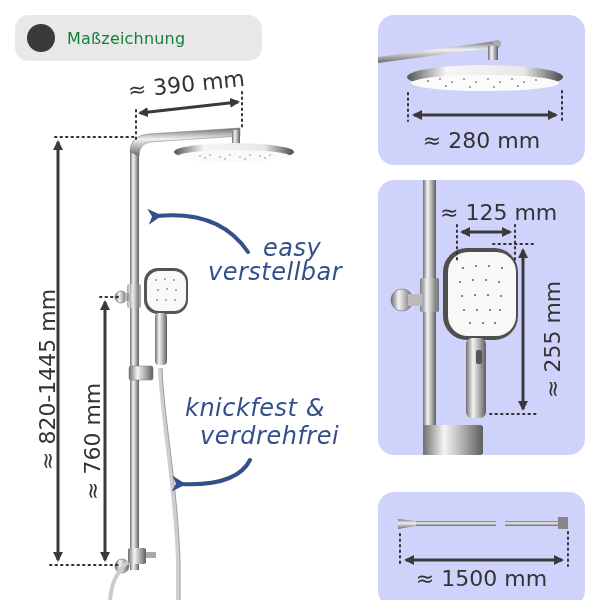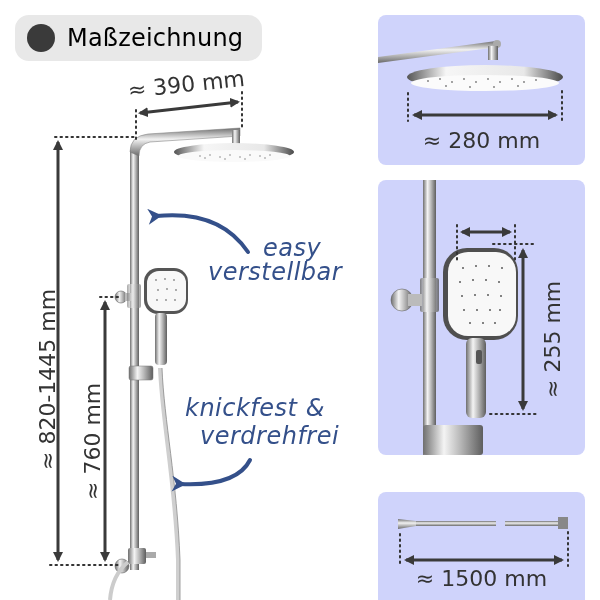--- a/index.html
+++ b/index.html
@@ -5,22 +5,22 @@
     * { box-sizing: border-box; margin: 0; padding: 0; }
     html, body { width: 600px; height: 600px; background: #ffffff; overflow: hidden; }
     body { position: relative; font-family: "DejaVu Sans", sans-serif; color: #333; }
     .abs { position: absolute; }
     .tag {
       left: 15px; top: 15px; width: 247px; height: 46px;
       background: #e8e8e8; border-radius: 14px;
       display: flex; align-items: center; padding-left: 12px;
     }
     .tag-dot { width: 28px; height: 28px; border-radius: 50%; background: #3a3a3a; margin-right: 12px; }
-    .tag-label { font-size: 24px; color: #000000; letter-spacing: 0.2px; }
-    .panel { left: 378px; width: 207px; background: #cfd3fb; border-radius: 8px; overflow: hidden; }
+    .tag-label { font-size: 16px; color: #15803d; letter-spacing: 0.2px; }
+    .panel { left: 378px; width: 207px; background: #cfd3fb; border-radius: 16px; overflow: hidden; }
     .dim-text { font-size: 22px; color: #333; white-space: nowrap; }
     .hand { font-family: "DejaVu Sans", sans-serif; font-style: italic; color: #34508a; font-size: 24px; line-height: 24px; letter-spacing: 0.5px; }
     svg { position: absolute; left: 0; top: 0; overflow: visible; }
   </style>
 </head>
 <body>
 
 <div class="abs tag">
   <span class="tag-dot"></span>
   <span class="tag-label">Maßzeichnung</span>
@@ -210,20 +210,21 @@
     <rect x="45" y="245" width="60" height="30" rx="3" fill="url(#chromeV)"></rect>
     <g stroke="#333" stroke-width="2" stroke-dasharray="1.5 4" stroke-linecap="round">
       <line x1="79" y1="45" x2="79" y2="82"></line>
       <line x1="137" y1="45" x2="137" y2="82"></line>
       <line x1="115" y1="64" x2="158" y2="64"></line>
       <line x1="112" y1="234" x2="158" y2="234"></line>
     </g>
     <line x1="84" y1="52" x2="132" y2="52" stroke="#3a3a3a" stroke-width="3" marker-start="url(#arrowStart)" marker-end="url(#arrowEnd)"></line>
     <line x1="145" y1="70" x2="145" y2="229" stroke="#3a3a3a" stroke-width="3" marker-start="url(#arrowStart)" marker-end="url(#arrowEnd)"></line>
   </svg>
+  <div class="abs dim-text" style="left:62px; top:20px;">≈ 125 mm</div>
   <div class="abs dim-text" style="left:162px; top:218px; transform:rotate(-90deg); transform-origin:left top; width:150px;">≈ 255 mm</div>
 </div>
 
 <div class="abs panel" style="top:492px; height:115px;">
   <svg width="207" height="115">
     <path d="M20,27 L38,29 L38,34 L20,37 Z" fill="url(#chromeH)"></path>
     <rect x="38" y="29" width="80" height="5" fill="url(#chromeH)"></rect>
     <rect x="127" y="29" width="56" height="5" fill="url(#chromeH)"></rect>
     <rect x="180" y="25" width="10" height="12" fill="#888"></rect>
     <g stroke="#333" stroke-width="2" stroke-dasharray="1.5 4" stroke-linecap="round">

